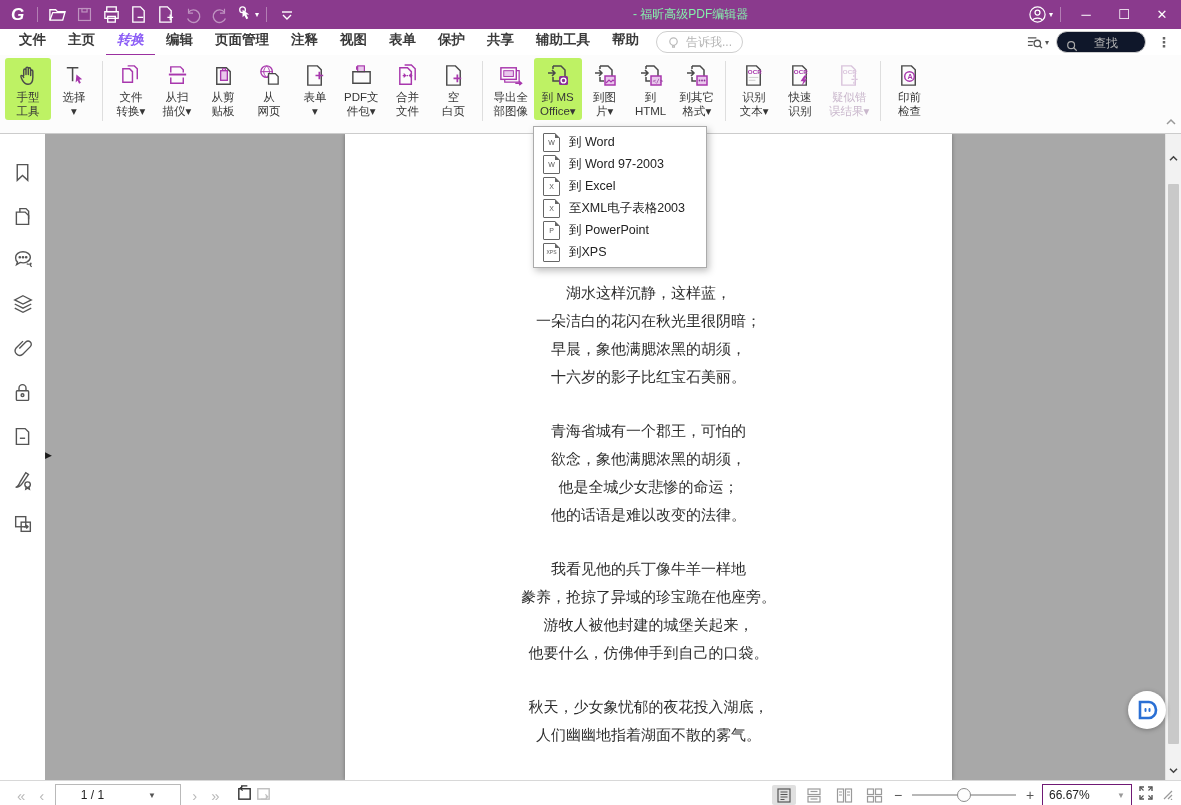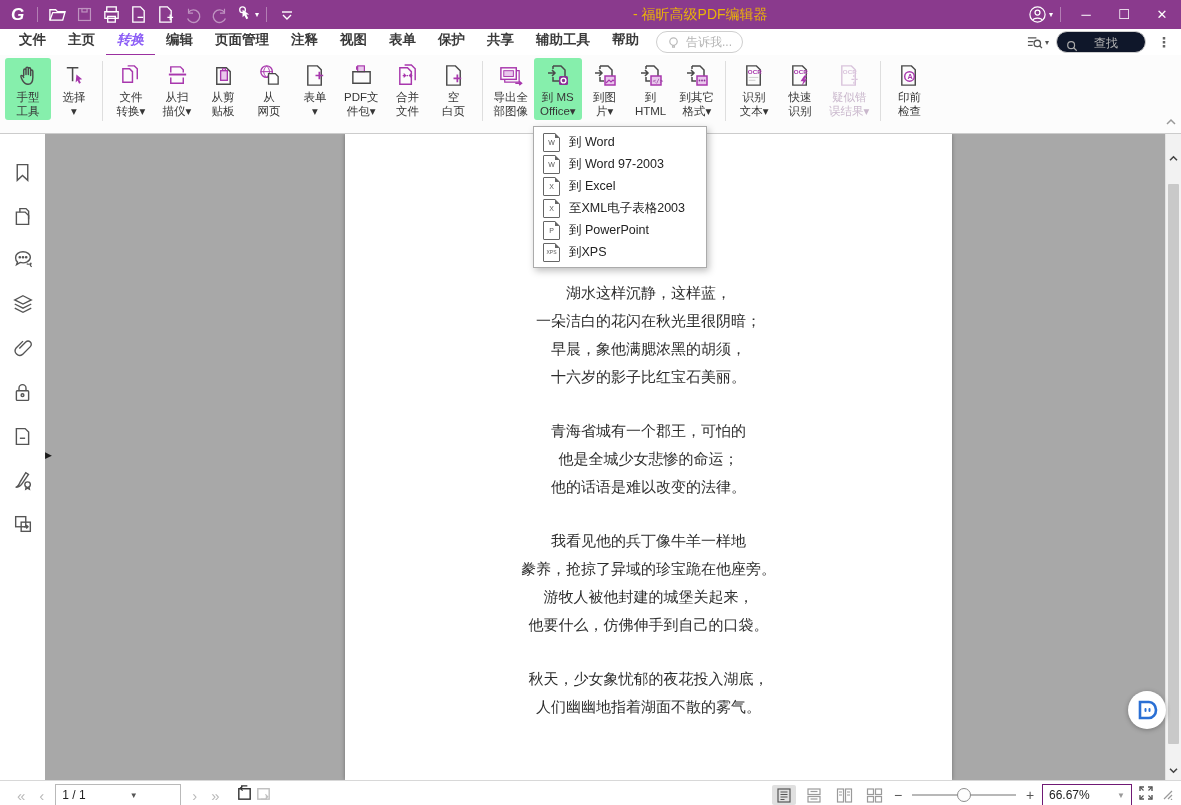--- a/index.html
+++ b/index.html
@@ -4,38 +4,38 @@
 <style>
   html,body{margin:0;padding:0;}
   body{width:1181px;height:805px;overflow:hidden;position:relative;background:#fff;
        font-family:"Liberation Sans","DejaVu Sans",sans-serif;-webkit-font-smoothing:antialiased;}
   
   .titlebar{height:29px;background:#8a3a8d;display:flex;align-items:center;color:#fff;position:relative;padding:0 4px;}
   .tb-ic{width:27px;height:27px;display:flex;align-items:center;justify-content:center;flex:0 0 auto;}
   .tb-ic.dim{opacity:.45;}
   .tb-sep{width:1px;height:15px;background:rgba(255,255,255,.35);margin:0 6px;flex:0 0 auto;}
   .logo{font-weight:bold;font-style:italic;font-size:17px;color:#fff;width:26px;text-align:center;}
-  .tb-title{position:absolute;left:633px;top:0;height:29px;line-height:29px;font-size:14px;color:#eab308;}
+  .tb-title{position:absolute;left:633px;top:0;height:29px;line-height:29px;font-size:12px;color:#86efac;}
   .tb-right{position:absolute;right:0;top:0;height:29px;display:flex;align-items:center;}
   .winbtn{width:38px;height:29px;display:flex;align-items:center;justify-content:center;font-size:13px;color:#fff;}
   .tb-caret{font-size:8px;margin-left:2px;}
   
   .menubar{height:26px;display:flex;align-items:center;background:#fff;font-size:13.5px;color:#3a3a3a;padding-left:8px;position:relative;}
   .mtab{padding:0 11px;height:26px;line-height:23px;font-weight:700;border-bottom:2px solid transparent;cursor:default;white-space:nowrap;}
   .mtab.active{color:#8b5cf6;border-bottom-color:#9b30a0;font-style:italic;}
   .tellme{display:flex;align-items:center;gap:6px;border:1px solid #cfcfcf;border-radius:11px;height:20px;padding:0 10px;color:#b5b5b5;margin-left:6px;font-size:12px;background:#fff;}
   .mb-right{position:absolute;right:6px;top:0;height:26px;display:flex;align-items:center;gap:7px;}
   .findpill{display:flex;align-items:flex-end;gap:16px;border:1px solid #cfcfcf;border-radius:11px;height:20px;padding:0 9px;width:70px;color:#b5b5b5;font-size:12px;background:#0f172a;}
   .advsearch{display:flex;align-items:center;color:#555;}
   .vdots{color:#666;font-size:14px;letter-spacing:0;padding:0 4px;font-weight:bold;}
   
   .ribbon{height:75px;border-bottom:1px solid #cccccc;display:flex;align-items:flex-start;padding:3px 0 0 5px;background:#fcfcfc;position:relative;}
   .rsep{width:1px;background:#dedede;height:60px;margin:3px 5px 0;flex:0 0 auto;}
   .rbtn{display:flex;flex-direction:column;align-items:center;padding:3px 6px 2px;border-radius:3px;min-width:34px;position:relative;flex:0 0 auto;}
-  .rbtn.sel{background:#86efac;}
+  .rbtn.sel{background:#bef264;}
   .ricon{height:29px;display:flex;align-items:center;justify-content:center;}
   .rl{font-size:11.5px;line-height:14px;color:#363636;white-space:nowrap;}
   .rbtn.dis .rl{color:#c9b7cc;}
   .ribbon-collapse{position:absolute;right:4px;bottom:2px;color:#888;}
   
   .dropdown{position:absolute;top:68px;left:-1px;width:172px;background:#fff;border:1px solid #ababab;
             box-shadow:2px 3px 7px rgba(0,0,0,.25);padding:4px 0;z-index:60;}
   .ditem{display:flex;align-items:center;gap:9px;height:22px;padding:0 9px;font-size:12.5px;color:#222;white-space:nowrap;}
   .dicon{width:15px;height:17px;border:1px solid #666;border-radius:1px;position:relative;display:flex;align-items:center;justify-content:center;
          font-size:7px;color:#555;background:#fff;flex:0 0 auto;}
@@ -53,21 +53,21 @@
   
   .vscroll{position:absolute;right:0;top:0;bottom:0;width:15px;background:#f2f2f2;border-left:1px solid #e3e3e3;}
   .vthumb{position:absolute;left:2px;right:2px;top:50px;height:560px;background:#c9c9c9;border-radius:1px;}
   .sarrow{position:absolute;left:0;width:15px;height:16px;display:flex;align-items:center;justify-content:center;color:#444;}
   
   .aibtn{position:absolute;left:1128px;top:691px;width:38px;height:38px;border-radius:50%;background:#fff;
          box-shadow:0 1px 5px rgba(0,0,0,.3);display:flex;align-items:center;justify-content:center;z-index:40;}
   
   .statusbar{height:28px;background:#fff;border-top:1px solid #d8d8d8;display:flex;align-items:center;padding:0 10px;color:#777;position:relative;}
   .navgl{font-size:15px;color:#b9b9b9;padding:0 7px;line-height:1;}
-  .pagecombo{display:flex;align-items:center;justify-content:flex-start;width:112px;height:20px;border:1px solid #b9b9b9;background:#fff;
+  .pagecombo{display:flex;align-items:center;justify-content:center;width:112px;height:20px;border:1px solid #b9b9b9;background:#fff;
              font-size:12px;color:#222;padding:0 6px;margin:0 4px;gap:44px;}
   .caret-dn{font-size:8px;color:#555;}
   .sb-right{position:absolute;right:8px;top:0;height:28px;display:flex;align-items:center;gap:6px;}
   .vmode{width:24px;height:20px;display:flex;align-items:center;justify-content:center;border-radius:2px;}
   .vmode.sel{background:#e0e0e0;}
   .zslider{width:104px;height:2px;background:#b8b8b8;position:relative;margin:0 2px;}
   .zknob{position:absolute;left:50%;top:50%;transform:translate(-50%,-50%);width:12px;height:12px;border-radius:50%;background:#fdfdfd;border:1px solid #8d8d8d;}
   .zoomcombo{display:flex;align-items:center;justify-content:space-between;width:76px;height:20px;border:1px solid #701a75;background:#fff;font-size:12px;color:#222;padding:0 6px;}
   .pm{font-size:14px;color:#555;width:12px;text-align:center;}
 </style>
@@ -535,20 +535,21 @@
     <div class="page">
       <div class="poem">
         <div class="stanza">
           <div class="line">湖水这样沉静，这样蓝，</div>
           <div class="line">一朵洁白的花闪在秋光里很阴暗；</div>
           <div class="line">早晨，象他满腮浓黑的胡须，</div>
           <div class="line">十六岁的影子比红宝石美丽。</div>
         </div>
         <div class="stanza">
           <div class="line">青海省城有一个郡王，可怕的</div>
+          <div class="line">欲念，象他满腮浓黑的胡须，</div>
           <div class="line">他是全城少女悲惨的命运；</div>
           <div class="line">他的话语是难以改变的法律。</div>
         </div>
         <div class="stanza">
           <div class="line">我看见他的兵丁像牛羊一样地</div>
           <div class="line">豢养，抢掠了异域的珍宝跪在他座旁。</div>
           <div class="line">游牧人被他封建的城堡关起来，</div>
           <div class="line">他要什么，仿佛伸手到自己的口袋。</div>
         </div>
         <div class="stanza">

